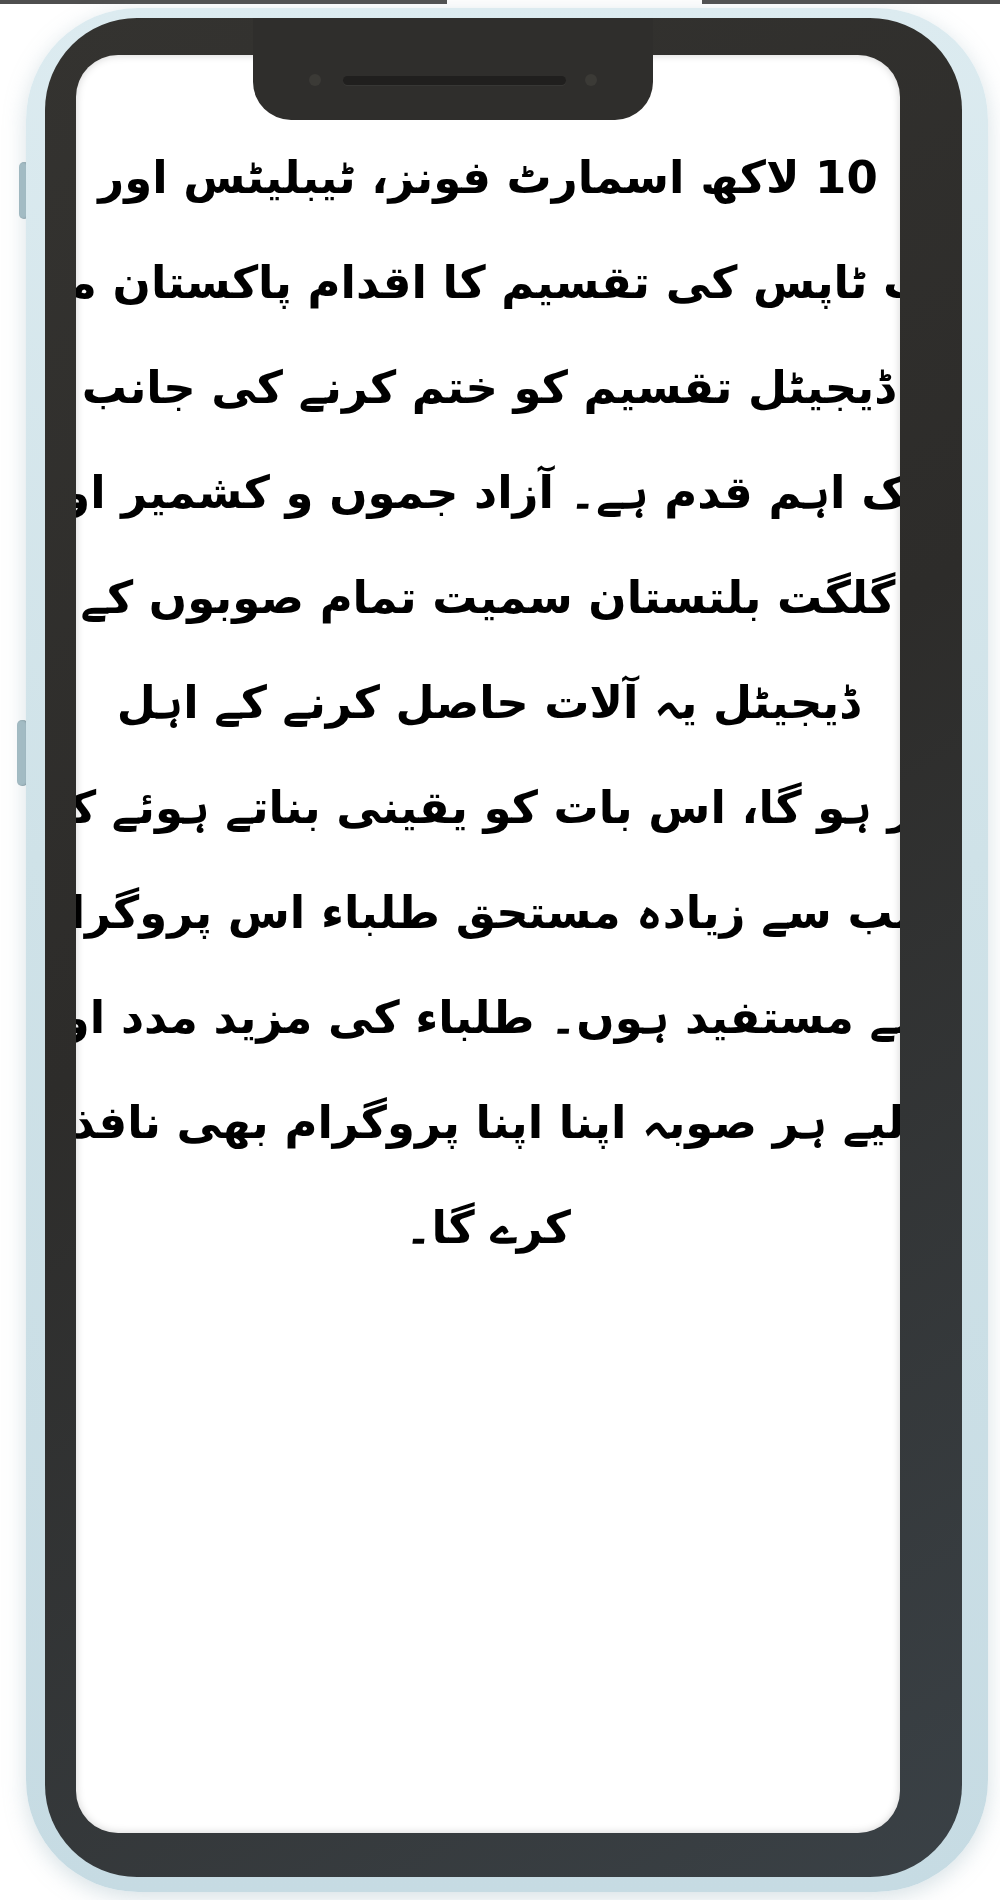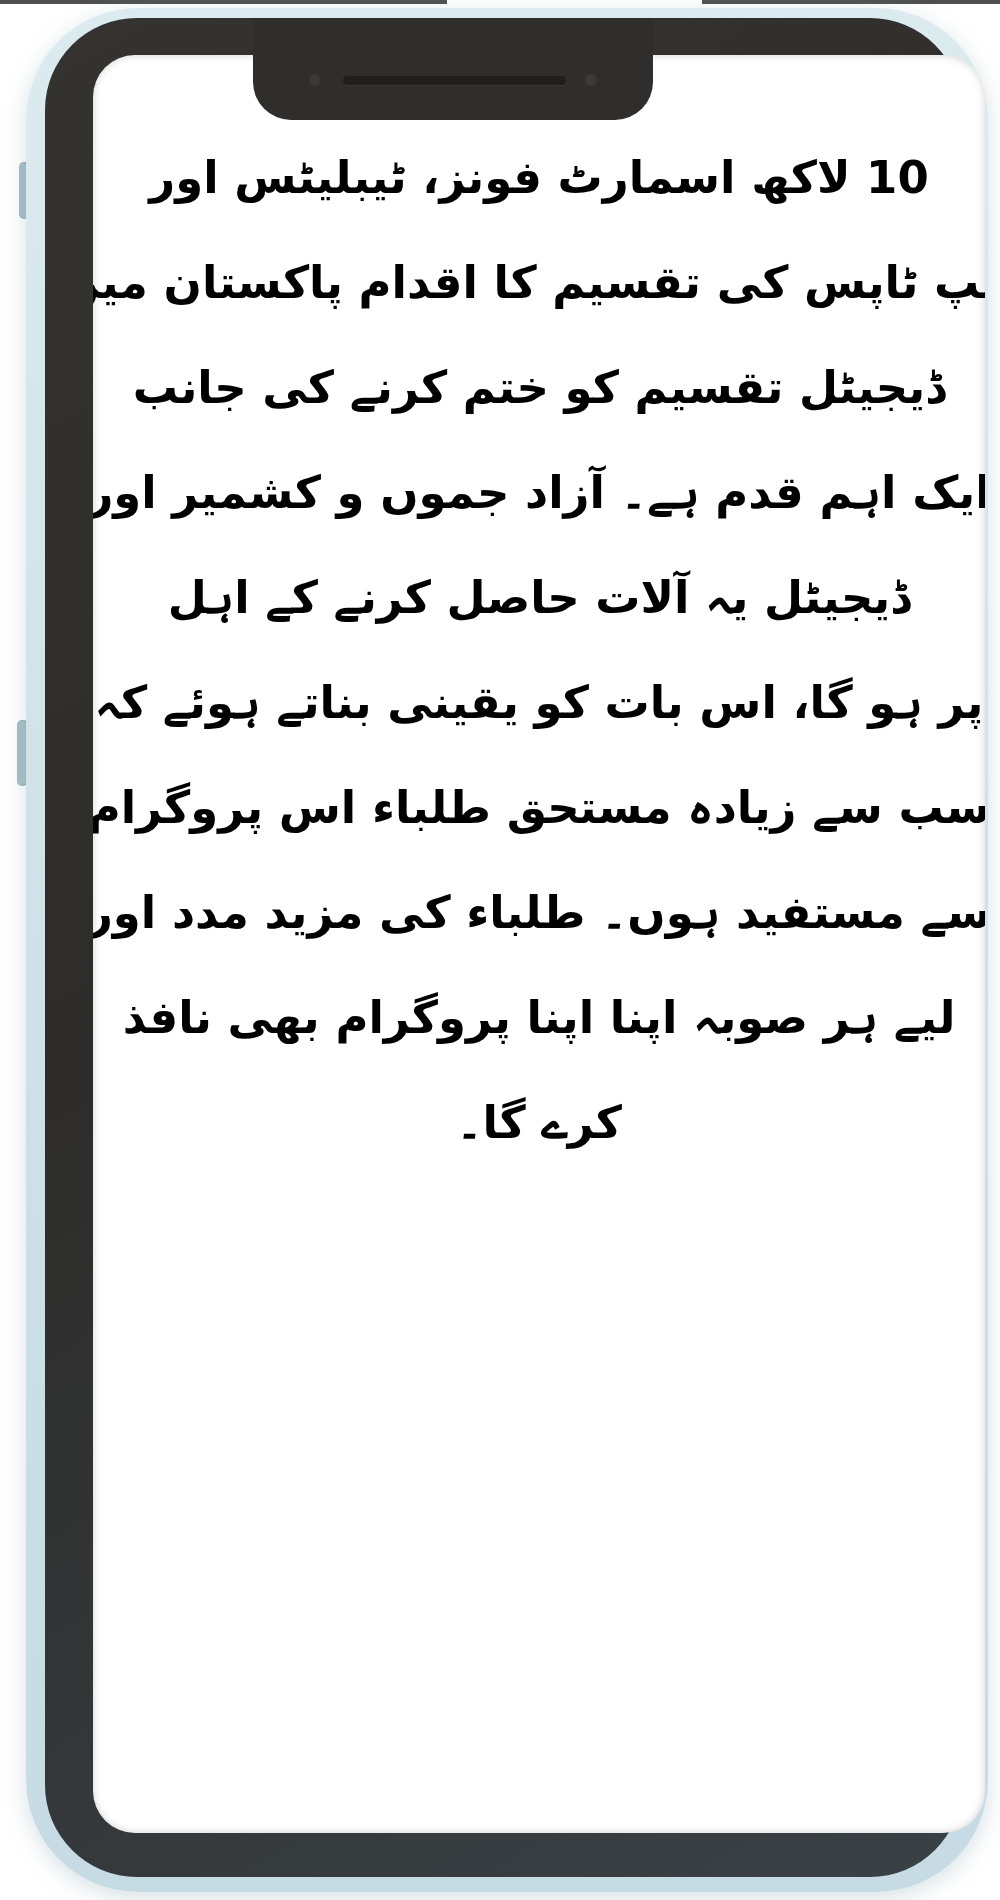--- a/index.html
+++ b/index.html
@@ -53,23 +53,23 @@
     left: 19px;
     top: 10px;
     width: 917px;
     height: 1859px;
     border-radius: 92px;
     background: linear-gradient(150deg, #343330 0%, #2d2c2a 45%, #3a4146 100%);
   }
   
   .phone-screen {
     position: absolute;
-    left: 48px;
+    left: 31px;
     top: 37px;
-    width: 892px;
+    width: 824px;
     height: 1778px;
     border-radius: 42px;
     background: #ffffff;
     box-shadow: inset 0 0 8px rgba(0,0,0,0.18);
     overflow: hidden;
   }
   
   .notch {
     position: absolute;
     left: 208px;
@@ -136,20 +136,21 @@
 
   <div class="phone-body">
     <div class="phone-frame">
 
       <div class="phone-screen">
         <div class="text-block" dir="rtl">
           <p class="text-line" lang="ur" dir="rtl">10 لاکھ اسمارٹ فونز، ٹیبلیٹس اور</p>
           <p class="text-line" lang="ur" dir="rtl">لیپ ٹاپس کی تقسیم کا اقدام پاکستان میں</p>
           <p class="text-line" lang="ur" dir="rtl">ڈیجیٹل تقسیم کو ختم کرنے کی جانب</p>
           <p class="text-line" lang="ur" dir="rtl">ایک اہم قدم ہے۔ آزاد جموں و کشمیر اور</p>
+          <p class="text-line" lang="ur" dir="rtl">گلگت بلتستان سمیت تمام صوبوں کے</p>
           <p class="text-line" lang="ur" dir="rtl">ڈیجیٹل یہ آلات حاصل کرنے کے اہل</p>
           <p class="text-line" lang="ur" dir="rtl">پر ہو گا، اس بات کو یقینی بناتے ہوئے کہ</p>
           <p class="text-line" lang="ur" dir="rtl">سب سے زیادہ مستحق طلباء اس پروگرام</p>
           <p class="text-line" lang="ur" dir="rtl">سے مستفید ہوں۔ طلباء کی مزید مدد اور</p>
           <p class="text-line" lang="ur" dir="rtl">لیے ہر صوبہ اپنا اپنا پروگرام بھی نافذ</p>
           <p class="text-line" lang="ur" dir="rtl">کرے گا۔</p>
         </div>
       </div>
 
       <div class="notch">

